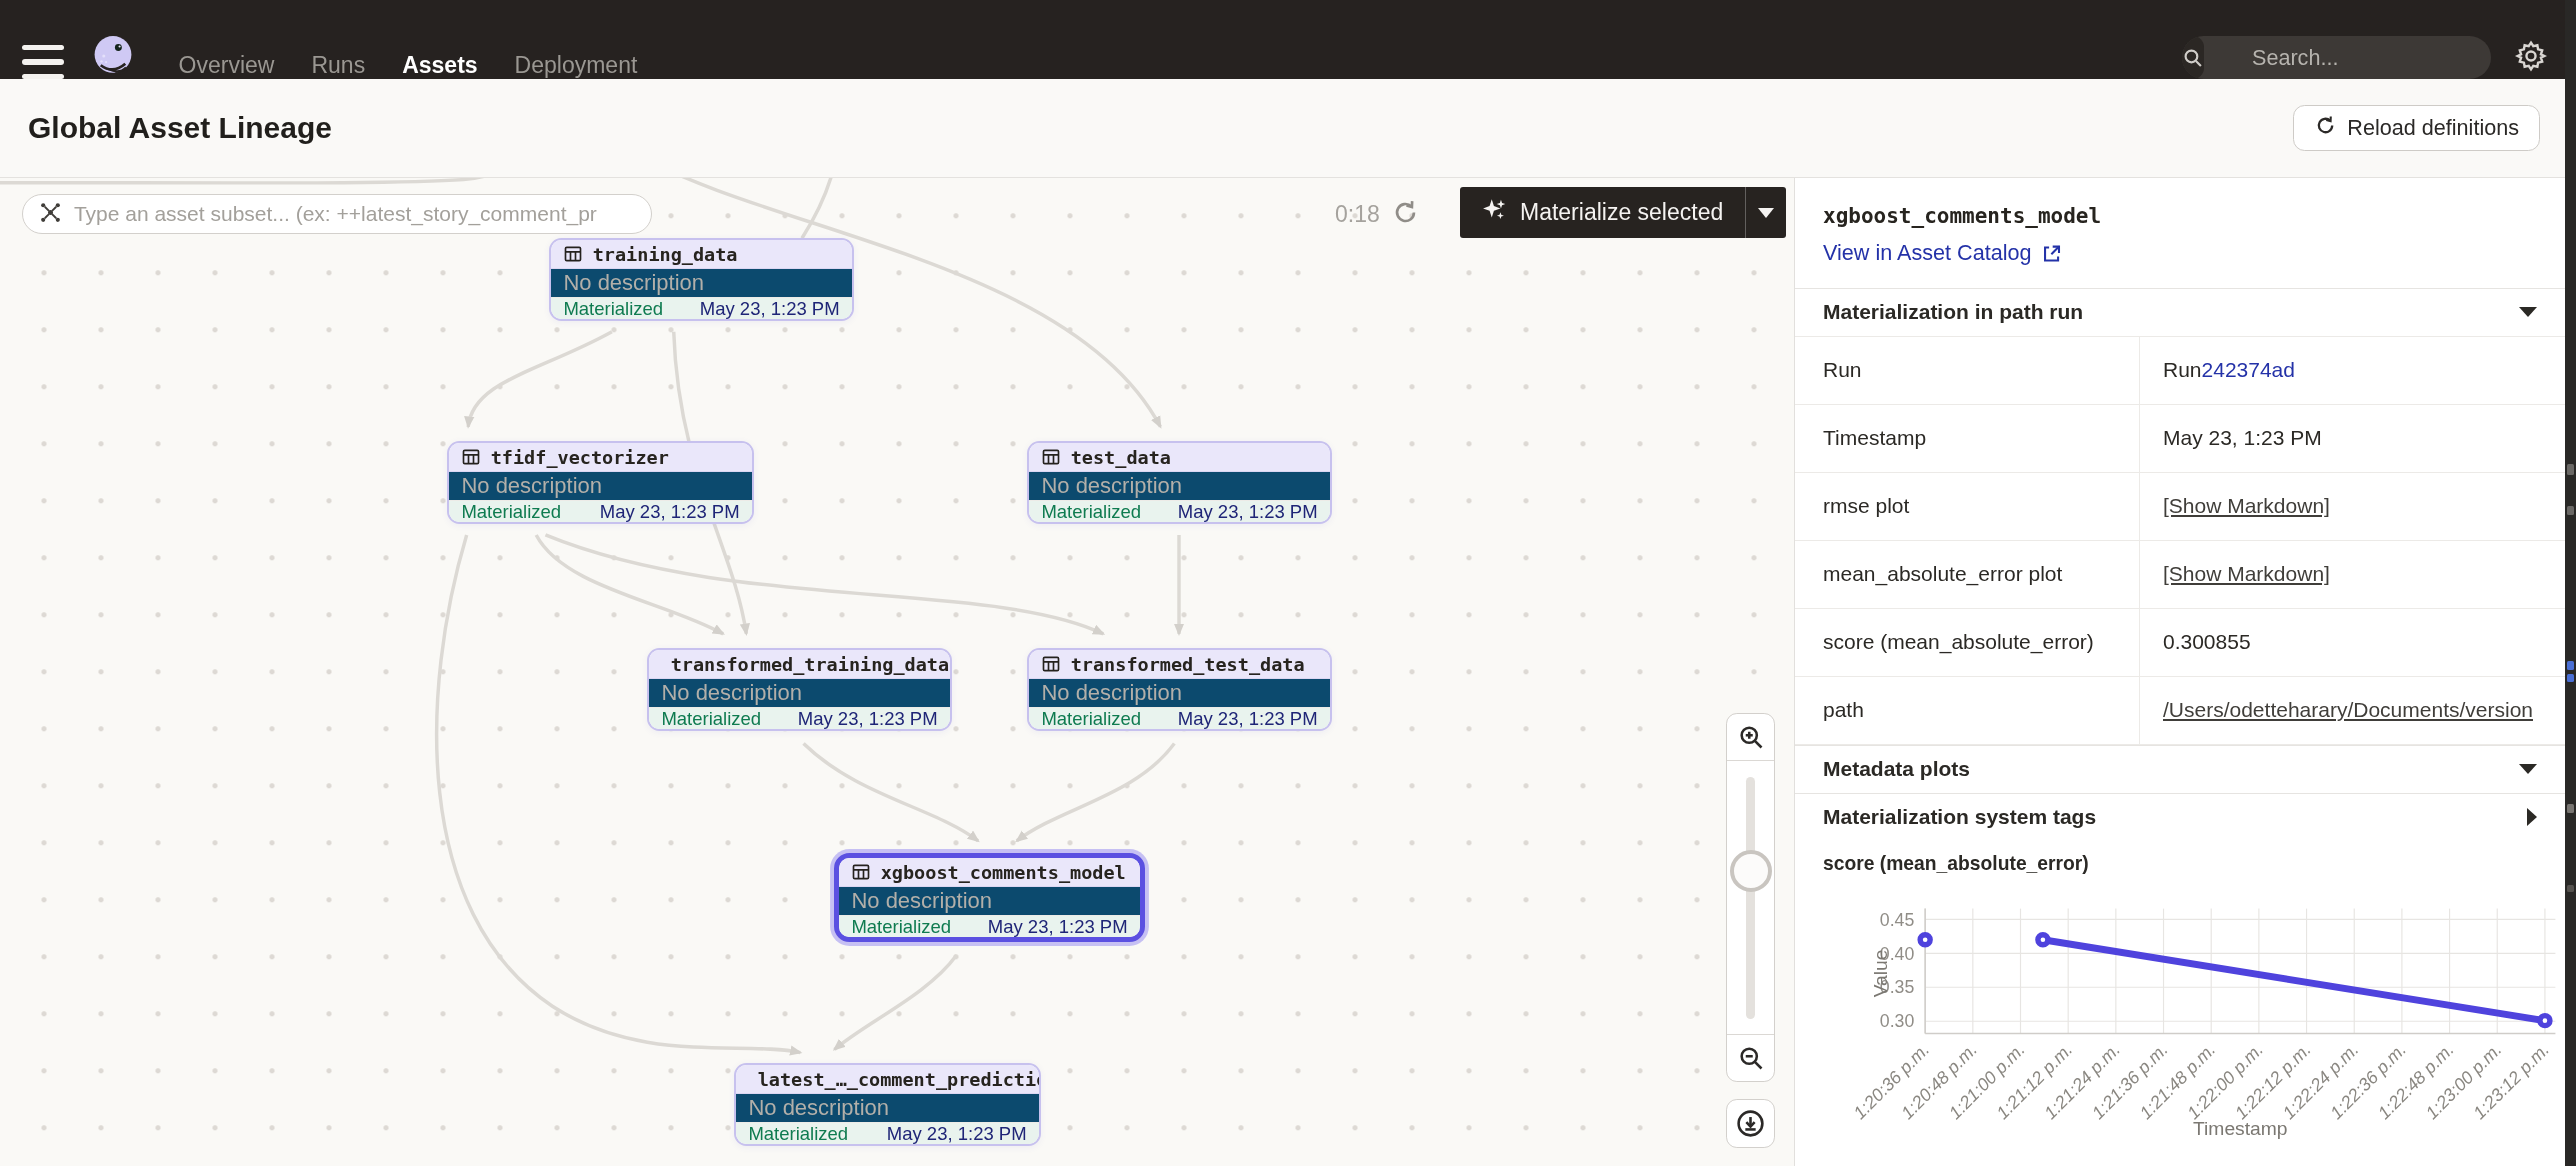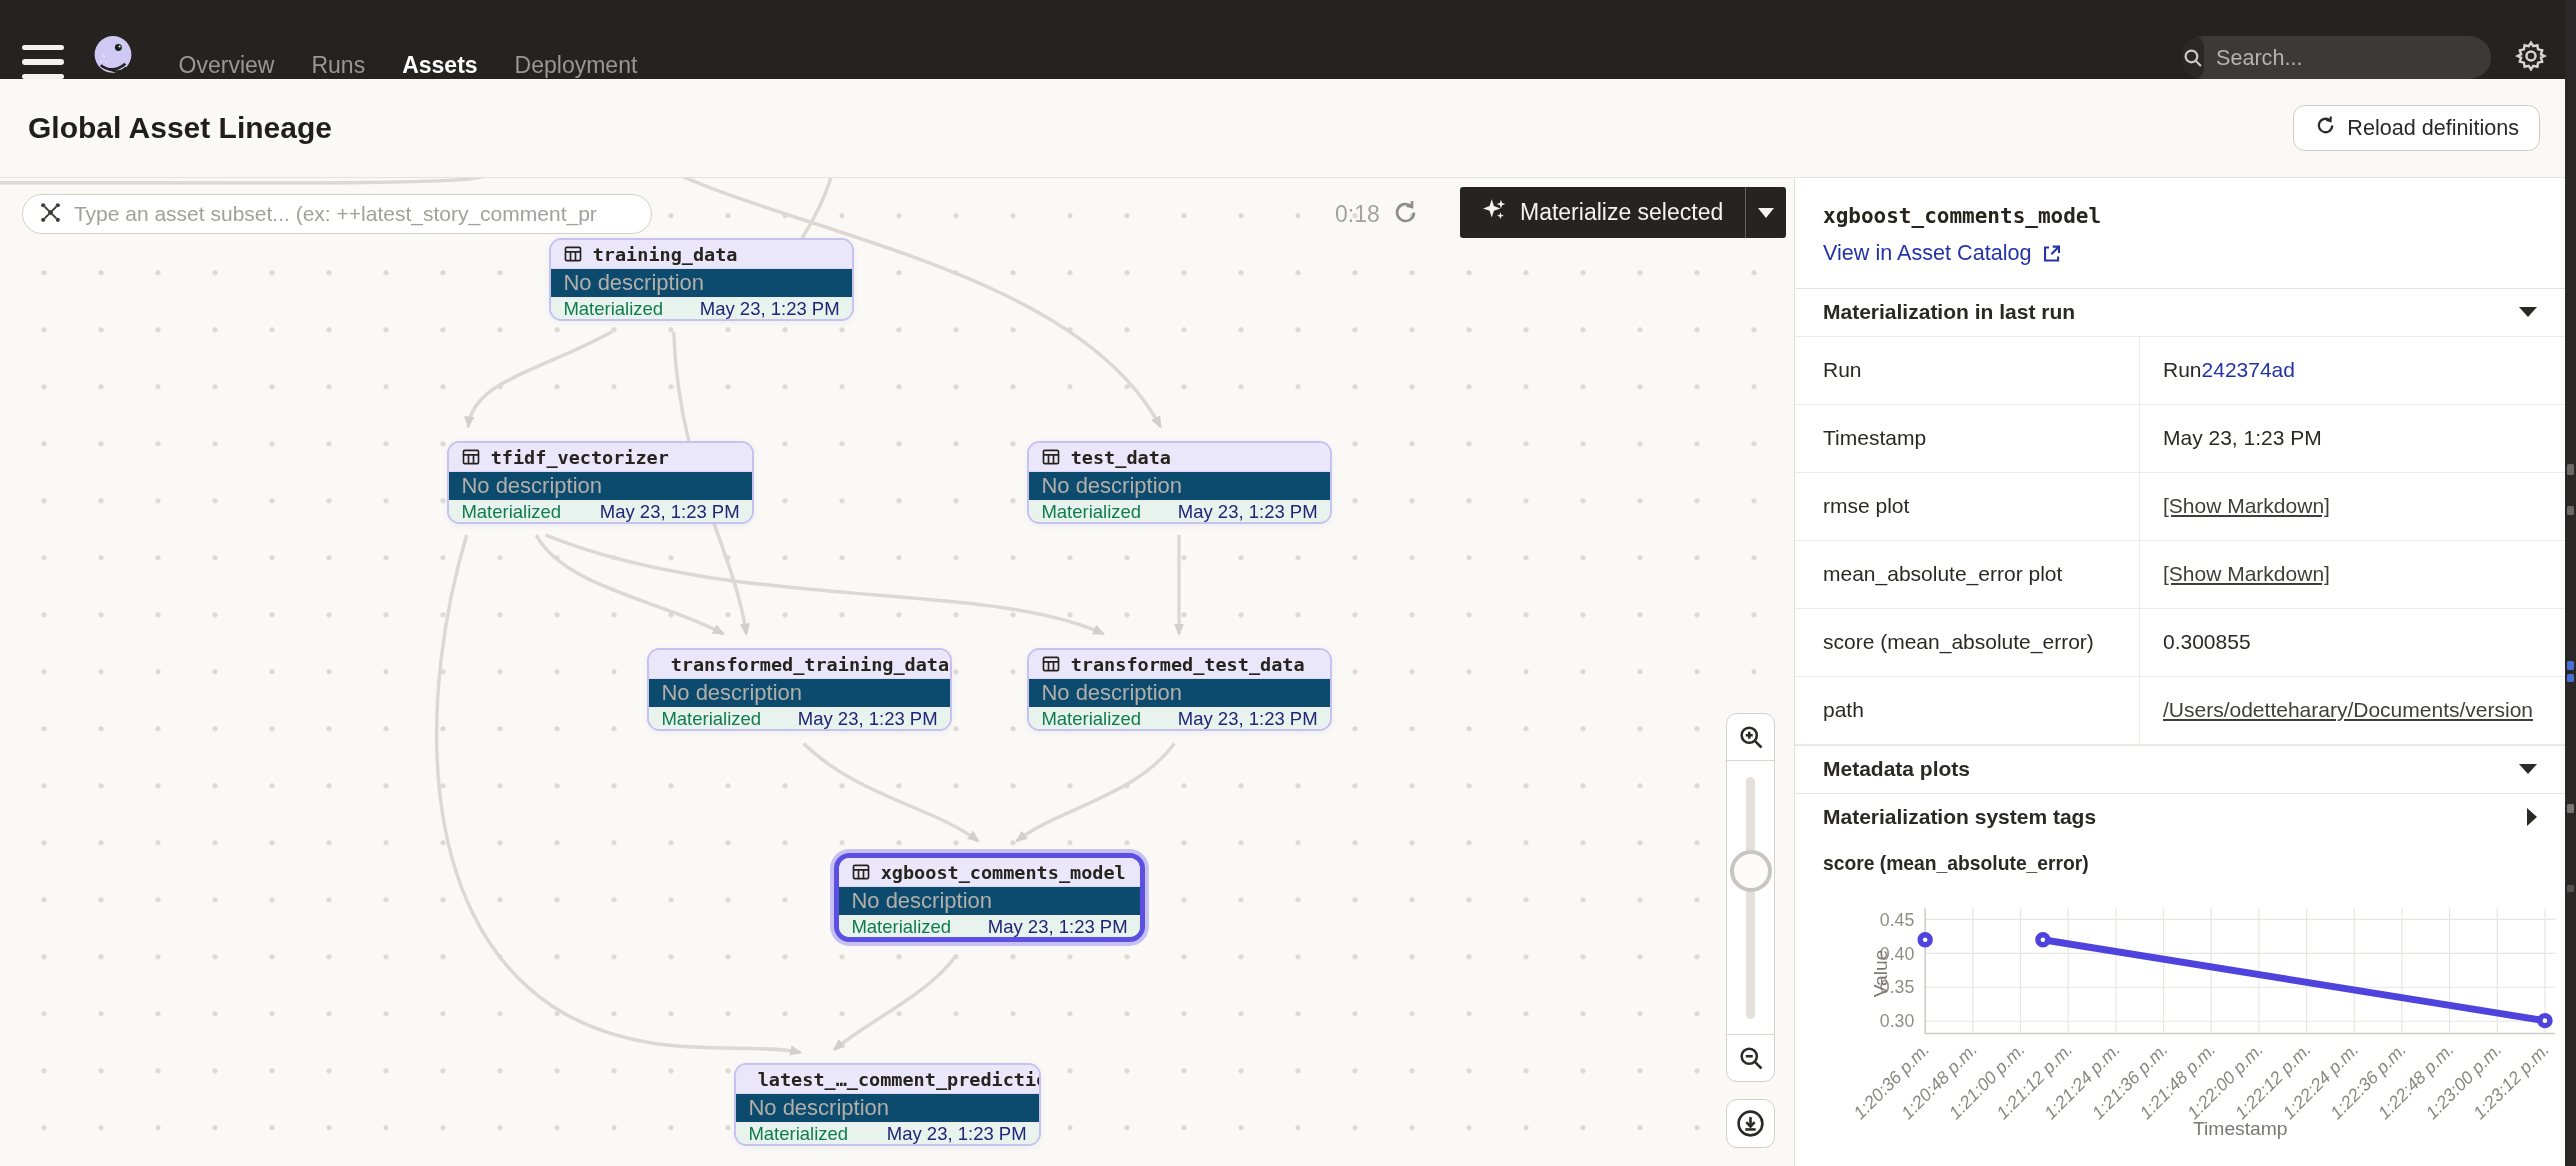--- a/index.html
+++ b/index.html
@@ -16,21 +16,21 @@
   .logo { width:46px; height:46px; margin-left:26px; }
   .navtabs { display:flex; align-items:center; gap:37px; margin-left:43px; }
   .navtab { font-size:23px; color:#9a9792; cursor:pointer; }
   .navtab.active { color:#ffffff; font-weight:700; }
   .nav-right { margin-left:auto; display:flex; align-items:center; }
   .nav-search { width:309px; height:43px; border-radius:21.6px; background:#3d3936; display:flex;
                 align-items:center; overflow:hidden; }
   .nav-search .mag { width:53px; height:43px; background:#2b2724; border-radius:21.6px;
                      display:flex; align-items:center; justify-content:center; }
   .nav-search input { flex:1; background:transparent; border:none; outline:none; color:#e8e6e2;
-                      font-size:21.6px; padding-left:12.4px; font-family:"Liberation Sans",sans-serif; }
+                      font-size:21.6px; padding-left:12.4px; font-family:"Liberation Sans",sans-serif;margin-left:36px; }
   .nav-search input::placeholder { color:#b6b3ae; }
   .gear { margin:0 28px 0 23px; }
 
   
   .pagehead { position:absolute; left:0; top:79px; width:2576px; height:99px; background:#faf9f7;
               border-bottom:0.8px solid #e4e2df; display:flex; align-items:center; z-index:30; }
   .pagetitle { font-size:30px; font-weight:700; color:#211f1c; margin-left:28px; }
   .reload-btn { margin-left:auto; margin-right:36px; height:46px; padding:0 20px; background:#fff;
                 border:0.8px solid #cecbc7; border-radius:11.6px; display:flex; align-items:center; gap:10.8px;
                 font-size:21.6px; color:#2b2927; cursor:pointer; }
@@ -411,21 +411,21 @@
         <span>View in Asset Catalog</span>
         <svg width="21.6" height="21.6" viewBox="0 0 24 24" fill="none" stroke="#2432a8" stroke-width="2.3">
           <path d="M9 5 H4.5 V19.5 H19 V15"></path>
             <path d="M13 4 H20 V11"></path>
             <line x1="20" y1="4" x2="11.5" y2="12.5"></line>
         </svg>
       </div>
     </div>
 
     <div class="p-sec first">
-      <span>Materialization in last run</span>
+      <span>Materialization in path run</span>
       <span class="chev-down"></span>
     </div>
 
     <div class="p-table" id="meta-table">
         <div class="p-row">
           <div class="lab">Run</div>
           <div class="val">
             <span>Run </span>
             <span class="run-link">242374ad</span>
           </div>

